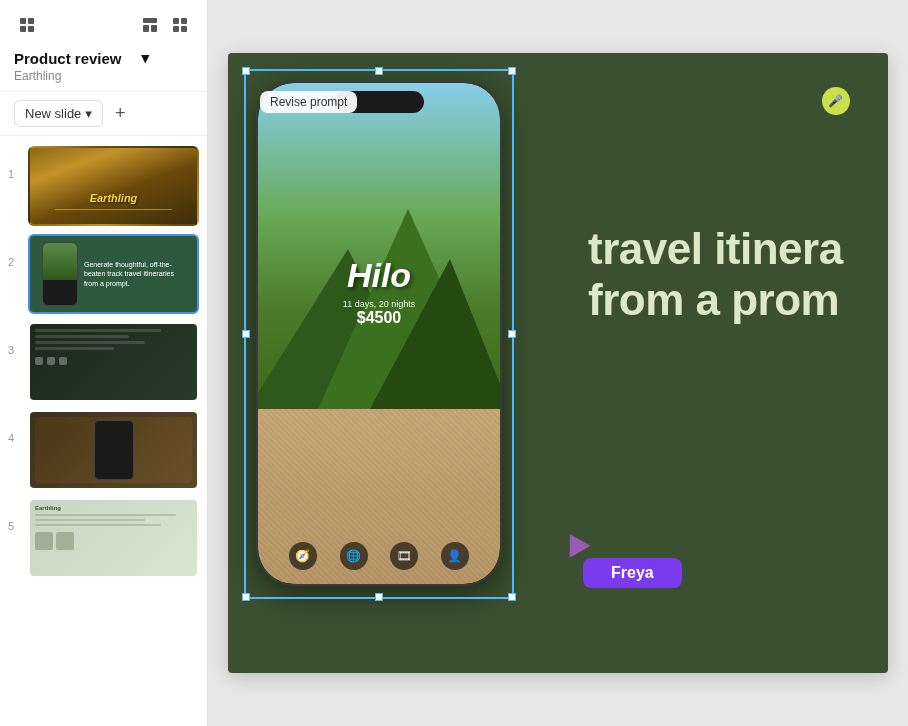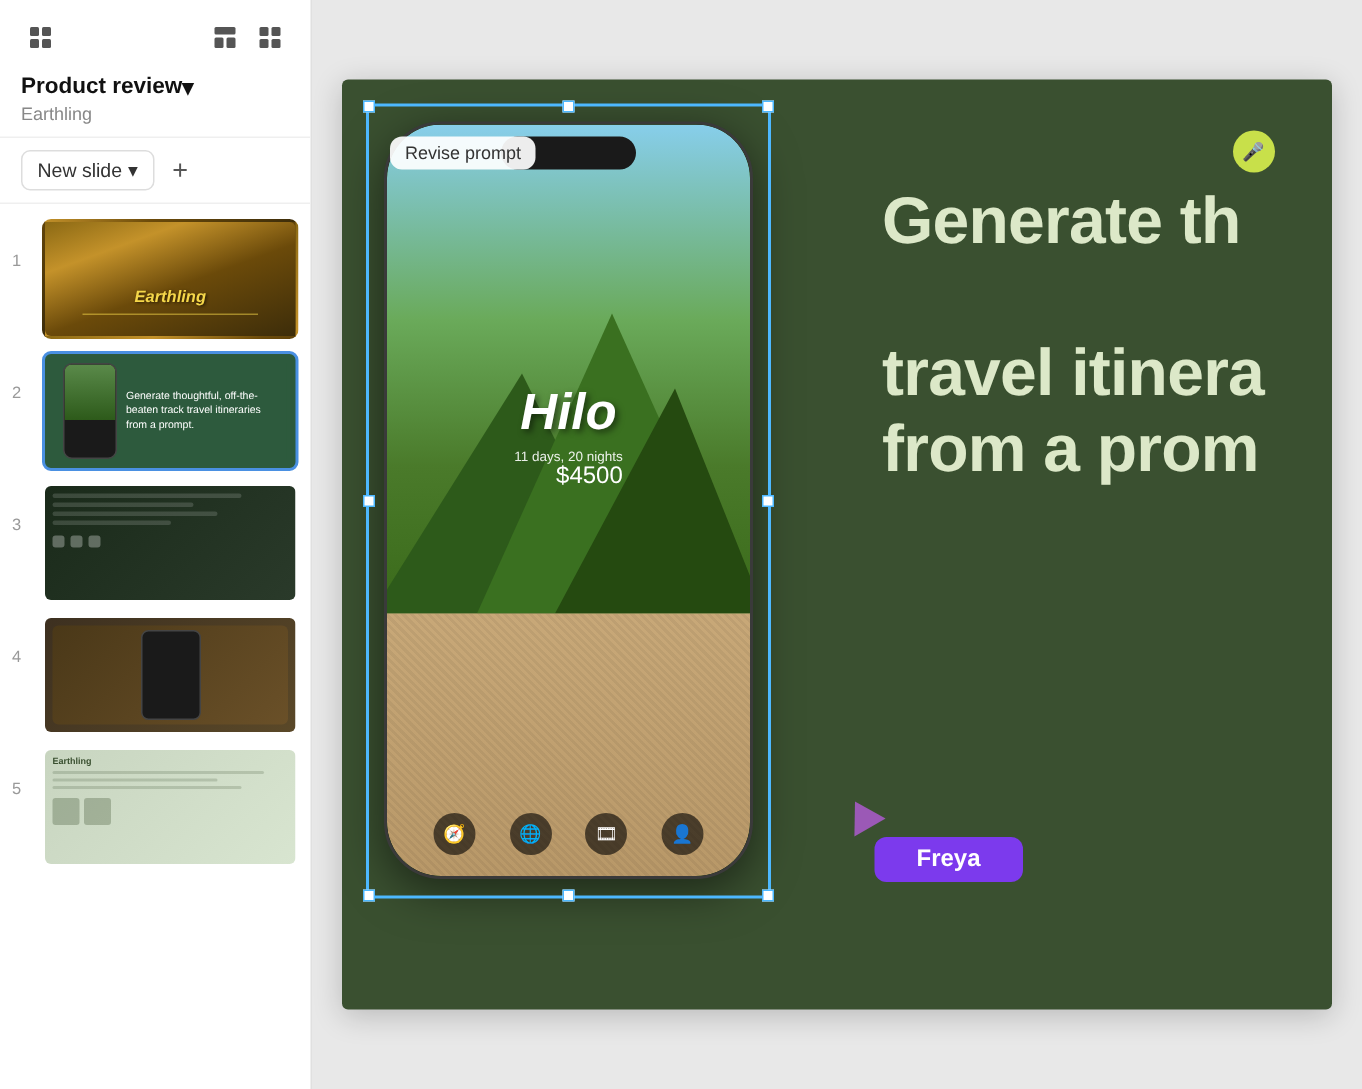--- a/index.html
+++ b/index.html
@@ -55,22 +55,22 @@
     .toolbar-icons {
       display: flex;
       gap: 4px;
     }
 
     .project-title {
       font-size: 15px;
       font-weight: 600;
       color: #111;
       display: flex;
-      align-items: flex-start;
-      gap: 0;
+      align-items: center;
+      gap: 20px;
       cursor: pointer;
       margin-top: 11px;
     }
 
     .project-subtitle {
       font-size: 12px;
       color: #888;
       margin-top: 2px;
     }
 
@@ -339,22 +339,21 @@
       z-index: 3;
     }
 
     .trip-days {
       font-size: 9px;
       opacity: 0.9;
     }
 
     .trip-price {
       font-size: 16px;
-      font-weight: 400;
-      text-align: right;
+      font-weight: 700;
     }
 
     .phone-bottom-section {
       position: absolute;
       bottom: 0;
       left: 0;
       right: 0;
       height: 35%;
       background: linear-gradient(180deg, #c8a878 0%, #b89868 100%);
       overflow: hidden;
@@ -722,21 +721,21 @@
             <div class="nav-icon">🧭</div>
             <div class="nav-icon">🌐</div>
             <div class="nav-icon">🎞</div>
             <div class="nav-icon">👤</div>
           </div>
         </div>
       </div>
 
       <div class="slide-text-content">
         <div class="slide-main-text">
-          <span>Generate th</span><br>
+          <br>
           <br>
           <span>travel itinera</span><br>
           <span>from a prom</span>
         </div>
       </div>
 
       <div class="cursor-element">
         <div class="cursor-arrow"></div>
       </div>
 

